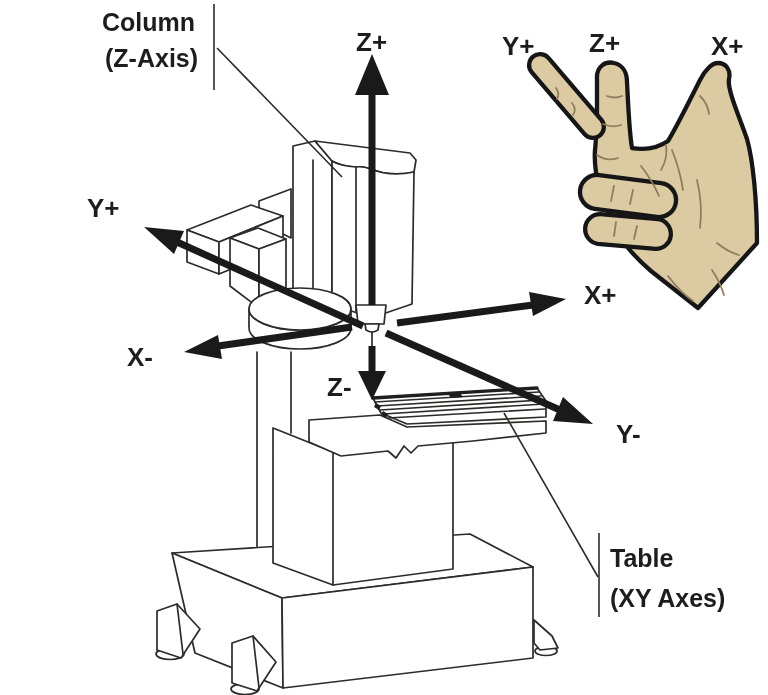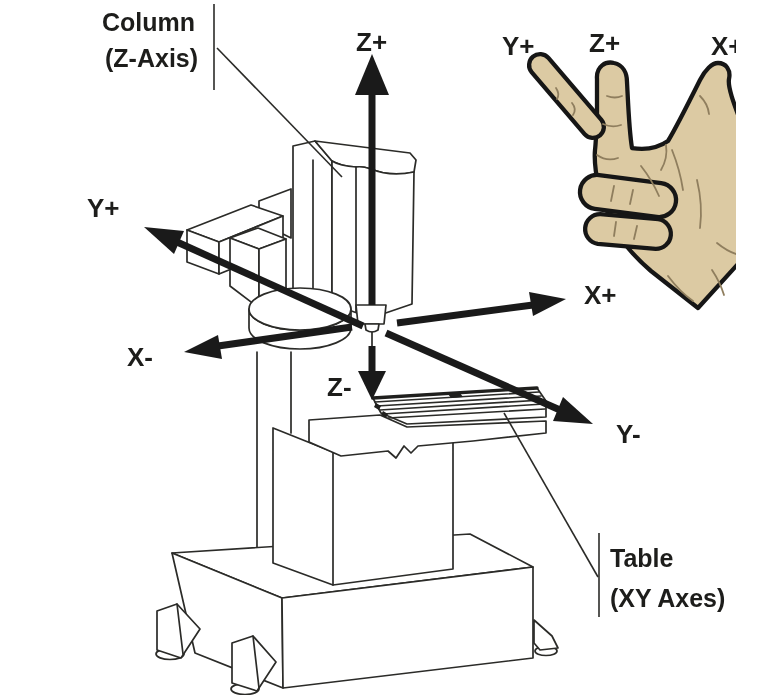--- a/index.html
+++ b/index.html
@@ -1,17 +1,17 @@
 <!DOCTYPE html>
 <html><head>
 <meta charset="utf-8">
 <style>
   html,body{margin:0;padding:0;background:#fff;}
   .canvas{position:relative;width:736px;height:695px;background:#ffffff;overflow:hidden;
-          font-family:"Liberation Sans", sans-serif;}
+          font-family:"Liberation Sans", sans-serif;padding-left:28px;}
   svg{position:absolute;left:0;top:0;}
   
   .ml   {stroke:#2b2b28;stroke-width:1.7;fill:#ffffff;stroke-linejoin:round;}
   .mline{stroke:#2b2b28;stroke-width:1.7;fill:none;stroke-linejoin:round;stroke-linecap:round;}
   .mthick{stroke:#1f1f1d;stroke-width:3.4;fill:none;stroke-linecap:round;}
   .mdark{fill:#1f1f1d;stroke:none;}
   
   .ashaft{stroke:#1a1a1a;stroke-width:7;fill:none;stroke-linecap:butt;}
   .ahead {fill:#1a1a1a;stroke:none;}
   

